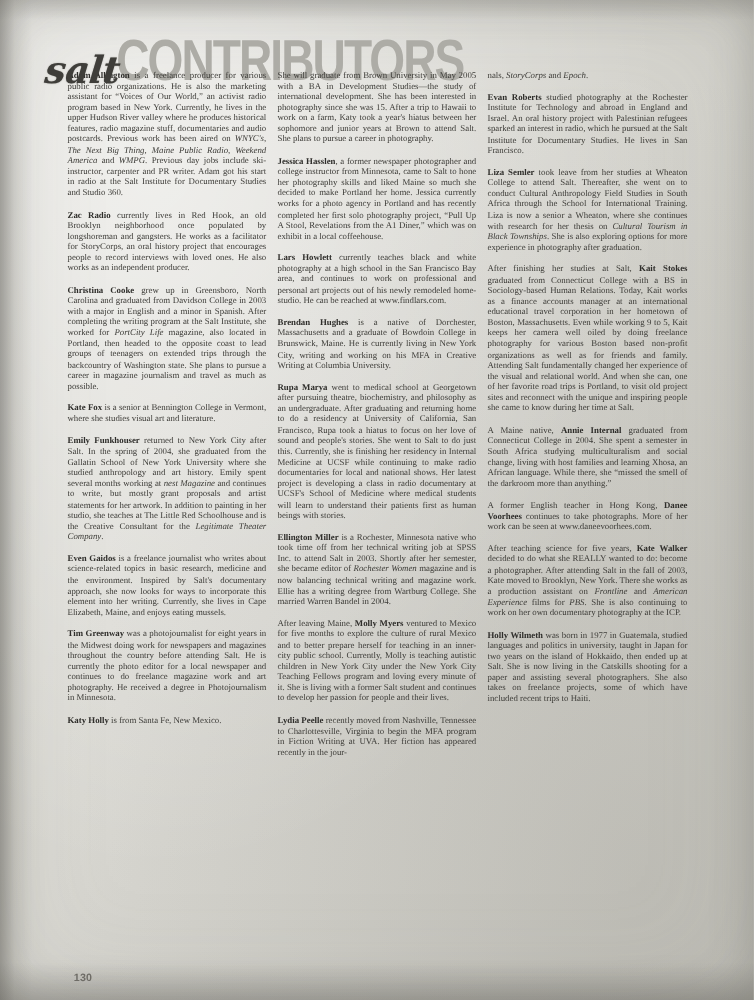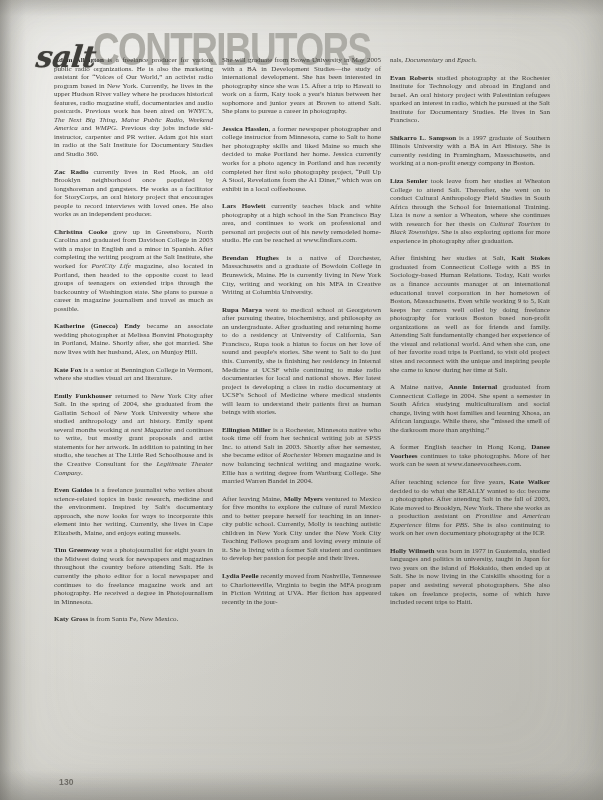--- a/index.html
+++ b/index.html
@@ -151,41 +151,39 @@
   <div class="masthead">
     <span class="masthead-salt">salt</span>
     <span class="masthead-contributors">CONTRIBUTORS</span>
   </div>
 
   <div class="columns">
     <div class="col">
         <p class="bio"><span class="nm">Adam Allington</span> is a freelance producer for various public radio organizations. He is also the marketing assistant for “Voices of Our World,” an activist radio program based in New York. Currently, he lives in the upper Hudson River valley where he produces historical features, radio magazine stuff, documentaries and audio postcards. Previous work has been aired on <span class="it">WNYC's</span>, <span class="it">The Next Big Thing</span>, <span class="it">Maine Public Radio</span>, <span class="it">Weekend America</span> and <span class="it">WMPG</span>. Previous day jobs include ski-instructor, carpenter and PR writer. Adam got his start in radio at the Salt Institute for Documentary Studies and Studio 360.</p>
         <p class="bio"><span class="nm">Zac Radio</span> currently lives in Red Hook, an old Brooklyn neighborhood once populated by longshoreman and gangsters. He works as a facilitator for StoryCorps, an oral history project that encourages people to record interviews with loved ones. He also works as an independent producer.</p>
         <p class="bio"><span class="nm">Christina Cooke</span> grew up in Greensboro, North Carolina and graduated from Davidson College in 2003 with a major in English and a minor in Spanish. After completing the writing program at the Salt Institute, she worked for <span class="it">PortCity Life</span> magazine, also located in Portland, then headed to the opposite coast to lead groups of teenagers on extended trips through the backcountry of Washington state. She plans to pursue a career in magazine journalism and travel as much as possible.</p>
-        <p class="bio"><span class="nm">Katherine (Gnecco) Endy</span> became an associate wedding photographer at Melissa Bonvini Photography in Portland, Maine. Shortly after, she got married. She now lives with her husband, Alex, on Munjoy Hill.</p>
         <p class="bio"><span class="nm">Kate Fox</span> is a senior at Bennington College in Vermont, where she studies visual art and literature.</p>
         <p class="bio"><span class="nm">Emily Funkhouser</span> returned to New York City after Salt. In the spring of 2004, she graduated from the Gallatin School of New York University where she studied anthropology and art history. Emily spent several months working at <span class="it">nest Magazine</span> and continues to write, but mostly grant proposals and artist statements for her artwork. In addition to painting in her studio, she teaches at The Little Red Schoolhouse and is the Creative Consultant for the <span class="it">Legitimate Theater Company</span>.</p>
         <p class="bio"><span class="nm">Even Gaidos</span> is a freelance journalist who writes about science-related topics in basic research, medicine and the environment. Inspired by Salt's documentary approach, she now looks for ways to incorporate this element into her writing. Currently, she lives in Cape Elizabeth, Maine, and enjoys eating mussels.</p>
         <p class="bio"><span class="nm">Tim Greenway</span> was a photojournalist for eight years in the Midwest doing work for newspapers and magazines throughout the country before attending Salt. He is currently the photo editor for a local newspaper and continues to do freelance magazine work and art photography. He received a degree in Photojournalism in Minnesota.</p>
-        <p class="bio"><span class="nm">Katy Gross</span> is from Santa Fe, New Mexico.</p>
+        <p class="bio"><span class="nm">Katy Holly</span> is from Santa Fe, New Mexico.</p>
       </div>
     <div class="col">
         <p class="bio">She will graduate from Brown University in May 2005 with a BA in Development Studies—the study of international development. She has been interested in photography since she was 15. After a trip to Hawaii to work on a farm, Katy took a year's hiatus between her sophomore and junior years at Brown to attend Salt. She plans to pursue a career in photography.</p>
         <p class="bio"><span class="nm">Jessica Hasslen</span>, a former newspaper photographer and college instructor from Minnesota, came to Salt to hone her photography skills and liked Maine so much she decided to make Portland her home. Jessica currently works for a photo agency in Portland and has recently completed her first solo photography project, “Pull Up A Stool, Revelations from the A1 Diner,” which was on exhibit in a local coffeehouse.</p>
         <p class="bio"><span class="nm">Lars Howlett</span> currently teaches black and white photography at a high school in the San Francisco Bay area, and continues to work on professional and personal art projects out of his newly remodeled home-studio. He can be reached at www.findlars.com.</p>
         <p class="bio"><span class="nm">Brendan Hughes</span> is a native of Dorchester, Massachusetts and a graduate of Bowdoin College in Brunswick, Maine. He is currently living in New York City, writing and working on his MFA in Creative Writing at Columbia University.</p>
         <p class="bio"><span class="nm">Rupa Marya</span> went to medical school at Georgetown after pursuing theatre, biochemistry, and philosophy as an undergraduate. After graduating and returning home to do a residency at University of California, San Francisco, Rupa took a hiatus to focus on her love of sound and people's stories. She went to Salt to do just this. Currently, she is finishing her residency in Internal Medicine at UCSF while continuing to make radio documentaries for local and national shows. Her latest project is developing a class in radio documentary at UCSF's School of Medicine where medical students will learn to understand their patients first as human beings with stories.</p>
         <p class="bio"><span class="nm">Ellington Miller</span> is a Rochester, Minnesota native who took time off from her technical writing job at SPSS Inc. to attend Salt in 2003. Shortly after her semester, she became editor of <span class="it">Rochester Women</span> magazine and is now balancing technical writing and magazine work. Ellie has a writing degree from Wartburg College. She married Warren Bandel in 2004.</p>
         <p class="bio">After leaving Maine, <span class="nm">Molly Myers</span> ventured to Mexico for five months to explore the culture of rural Mexico and to better prepare herself for teaching in an inner-city public school. Currently, Molly is teaching autistic children in New York City under the New York City Teaching Fellows program and loving every minute of it. She is living with a former Salt student and continues to develop her passion for people and their lives.</p>
         <p class="bio"><span class="nm">Lydia Peelle</span> recently moved from Nashville, Tennessee to Charlottesville, Virginia to begin the MFA program in Fiction Writing at UVA. Her fiction has appeared recently in the jour-</p>
       </div>
     <div class="col">
-        <p class="bio">nals, <span class="it">Documentary</span> and <span class="it">Epoch</span>.</p>
+        <p class="bio">nals, <span class="it">StoryCorps</span> and <span class="it">Epoch</span>.</p>
         <p class="bio"><span class="nm">Evan Roberts</span> studied photography at the Rochester Institute for Technology and abroad in England and Israel. An oral history project with Palestinian refugees sparked an interest in radio, which he pursued at the Salt Institute for Documentary Studies. He lives in San Francisco.</p>
-        <p class="bio"><span class="nm">Shikarro L. Sampson</span> is a 1997 graduate of Southern Illinois University with a BA in Art History. She is currently residing in Framingham, Massachusetts, and working at a non-profit energy company in Boston.</p>
         <p class="bio"><span class="nm">Liza Semler</span> took leave from her studies at Wheaton College to attend Salt. Thereafter, she went on to conduct Cultural Anthropology Field Studies in South Africa through the School for International Training. Liza is now a senior a Wheaton, where she continues with research for her thesis on <span class="it">Cultural Tourism in Black Townships</span>. She is also exploring options for more experience in photography after graduation.</p>
         <p class="bio">After finishing her studies at Salt, <span class="nm">Kait Stokes</span> graduated from Connecticut College with a BS in Sociology-based Human Relations. Today, Kait works as a finance accounts manager at an international educational travel corporation in her hometown of Boston, Massachusetts. Even while working 9 to 5, Kait keeps her camera well oiled by doing freelance photography for various Boston based non-profit organizations as well as for friends and family. Attending Salt fundamentally changed her experience of the visual and relational world. And when she can, one of her favorite road trips is Portland, to visit old project sites and reconnect with the unique and inspiring people she came to know during her time at Salt.</p>
         <p class="bio">A Maine native, <span class="nm">Annie Internal</span> graduated from Connecticut College in 2004. She spent a semester in South Africa studying multiculturalism and social change, living with host families and learning Xhosa, an African language. While there, she “missed the smell of the darkroom more than anything.”</p>
         <p class="bio">A former English teacher in Hong Kong, <span class="nm">Danee Voorhees</span> continues to take photographs. More of her work can be seen at www.daneevoorhees.com.</p>
         <p class="bio">After teaching science for five years, <span class="nm">Kate Walker</span> decided to do what she REALLY wanted to do: become a photographer. After attending Salt in the fall of 2003, Kate moved to Brooklyn, New York. There she works as a production assistant on <span class="it">Frontline</span> and <span class="it">American Experience</span> films for <span class="it">PBS</span>. She is also continuing to work on her own documentary photography at the ICP.</p>
         <p class="bio"><span class="nm">Holly Wilmeth</span> was born in 1977 in Guatemala, studied languages and politics in university, taught in Japan for two years on the island of Hokkaido, then ended up at Salt. She is now living in the Catskills shooting for a paper and assisting several photographers. She also takes on freelance projects, some of which have included recent trips to Haiti.</p>
       </div>
   </div>
 
   <div class="folio">130</div>

